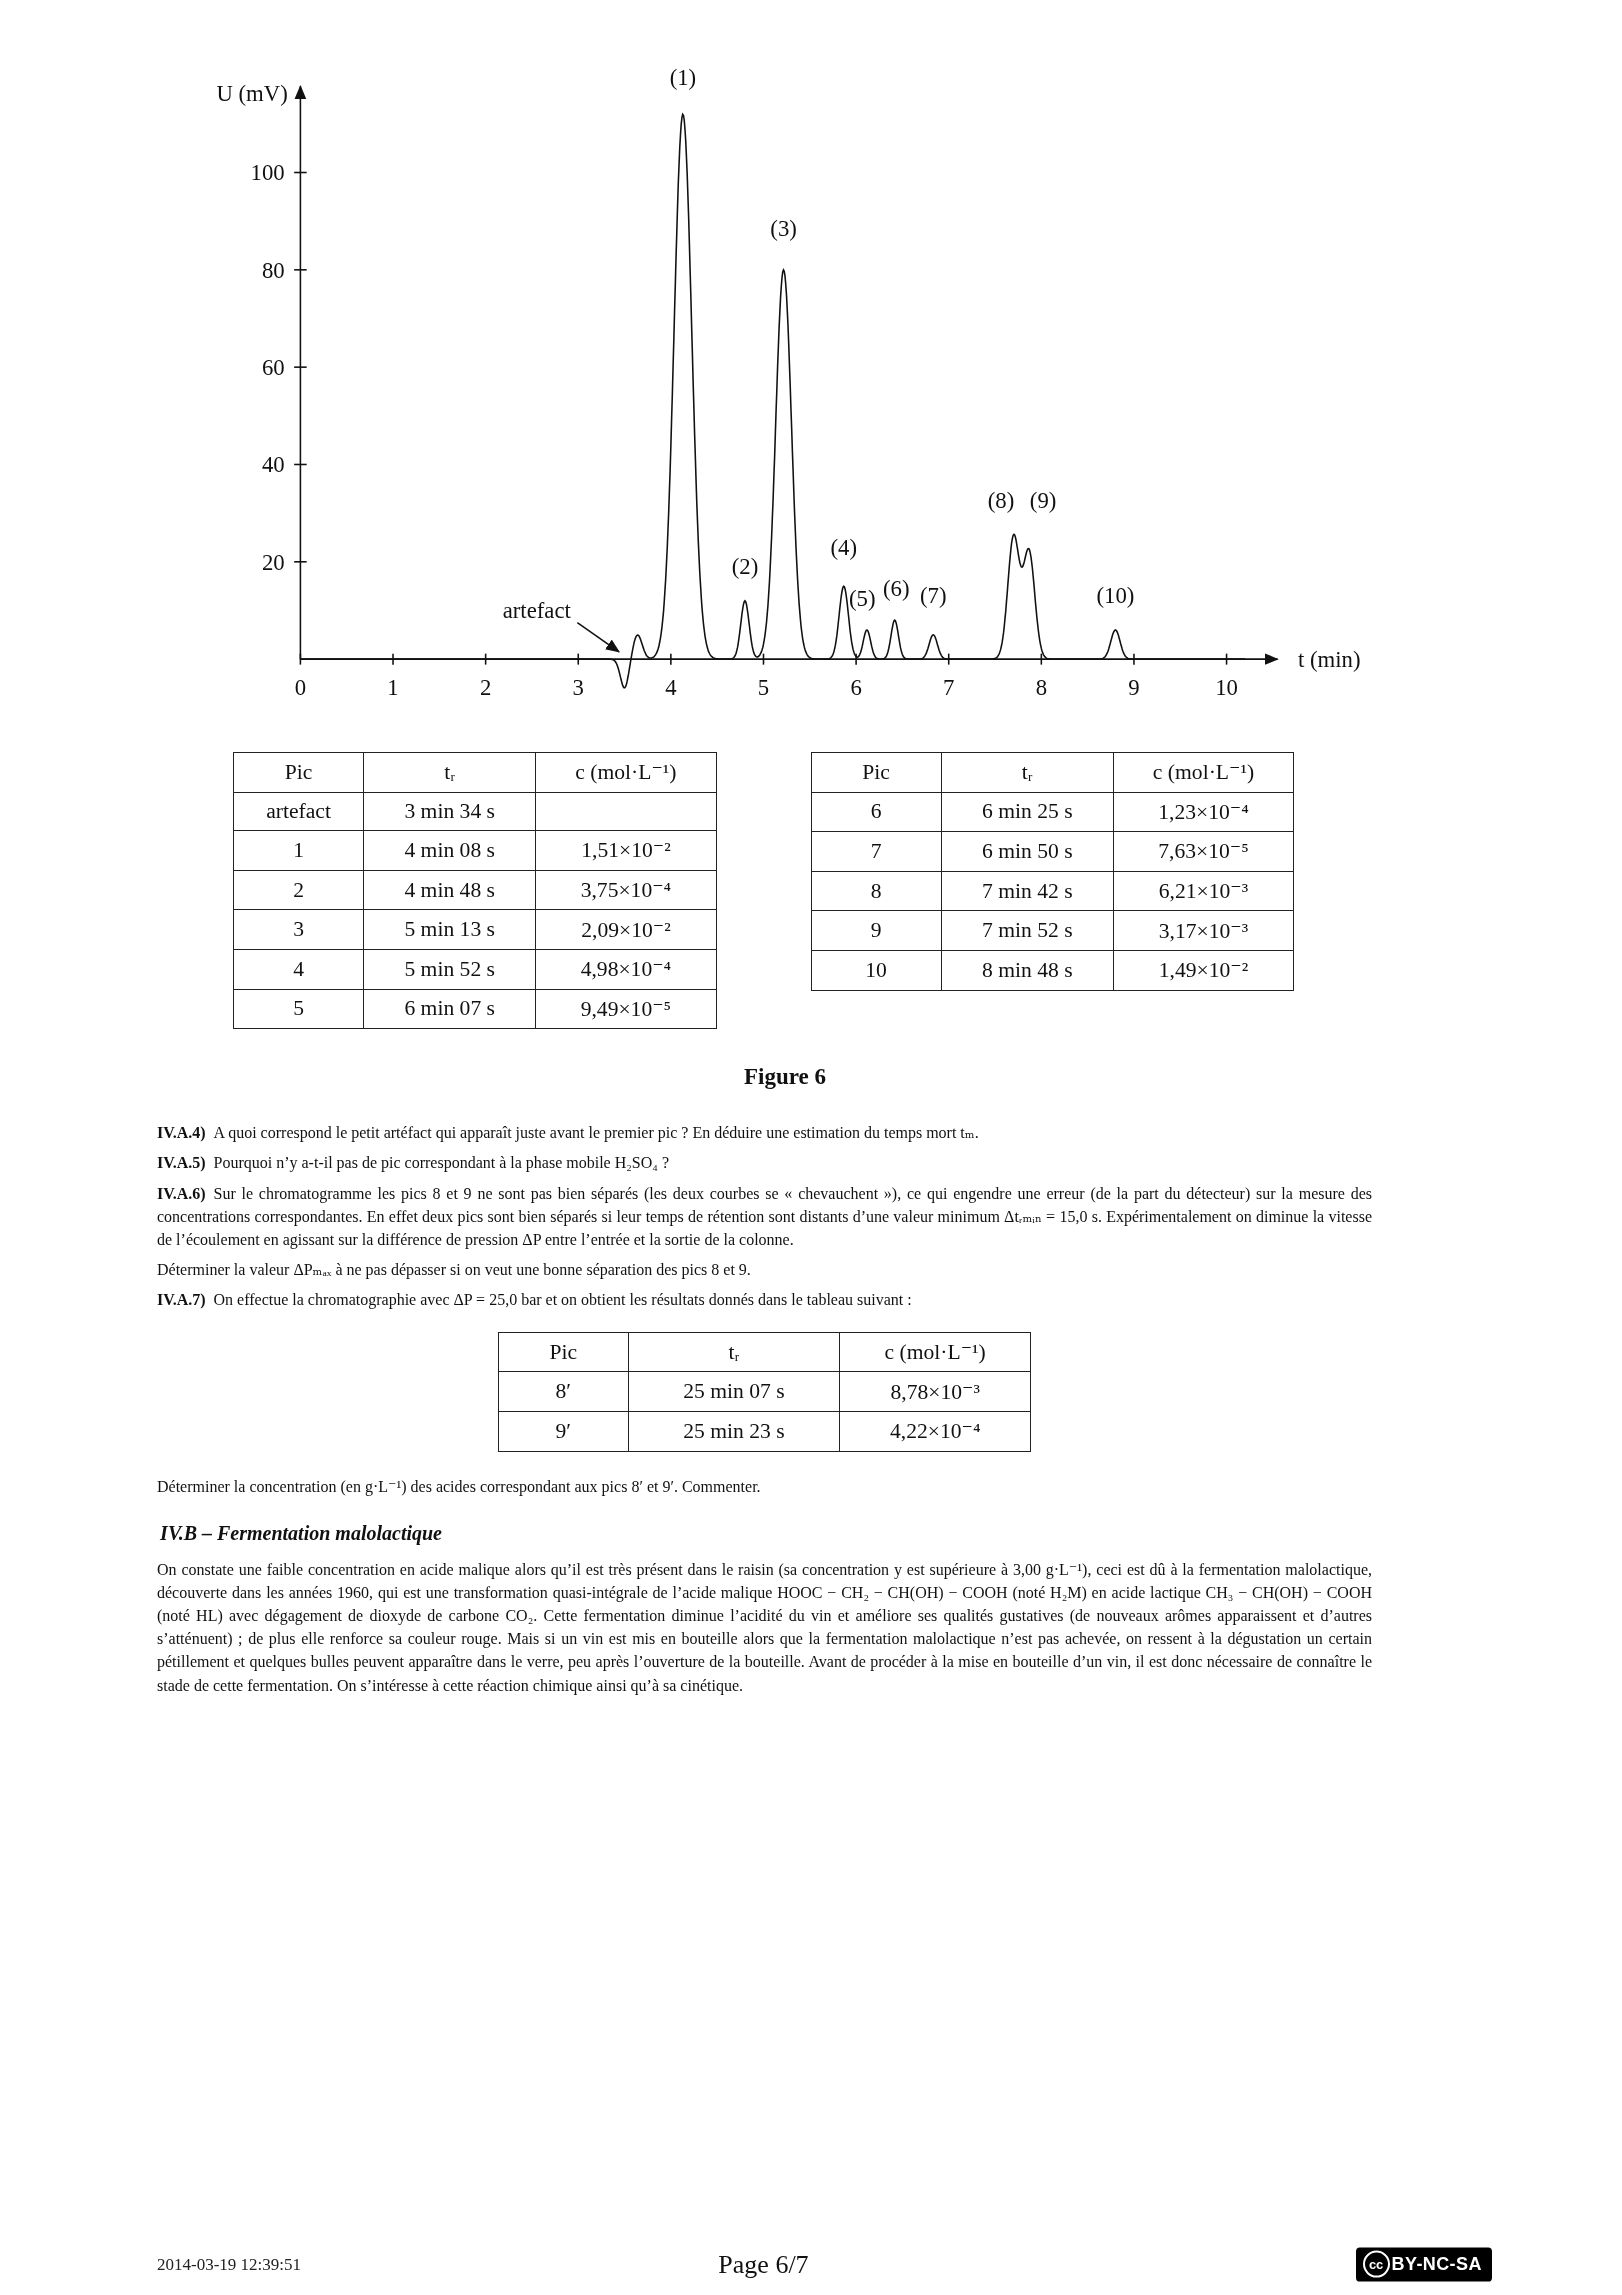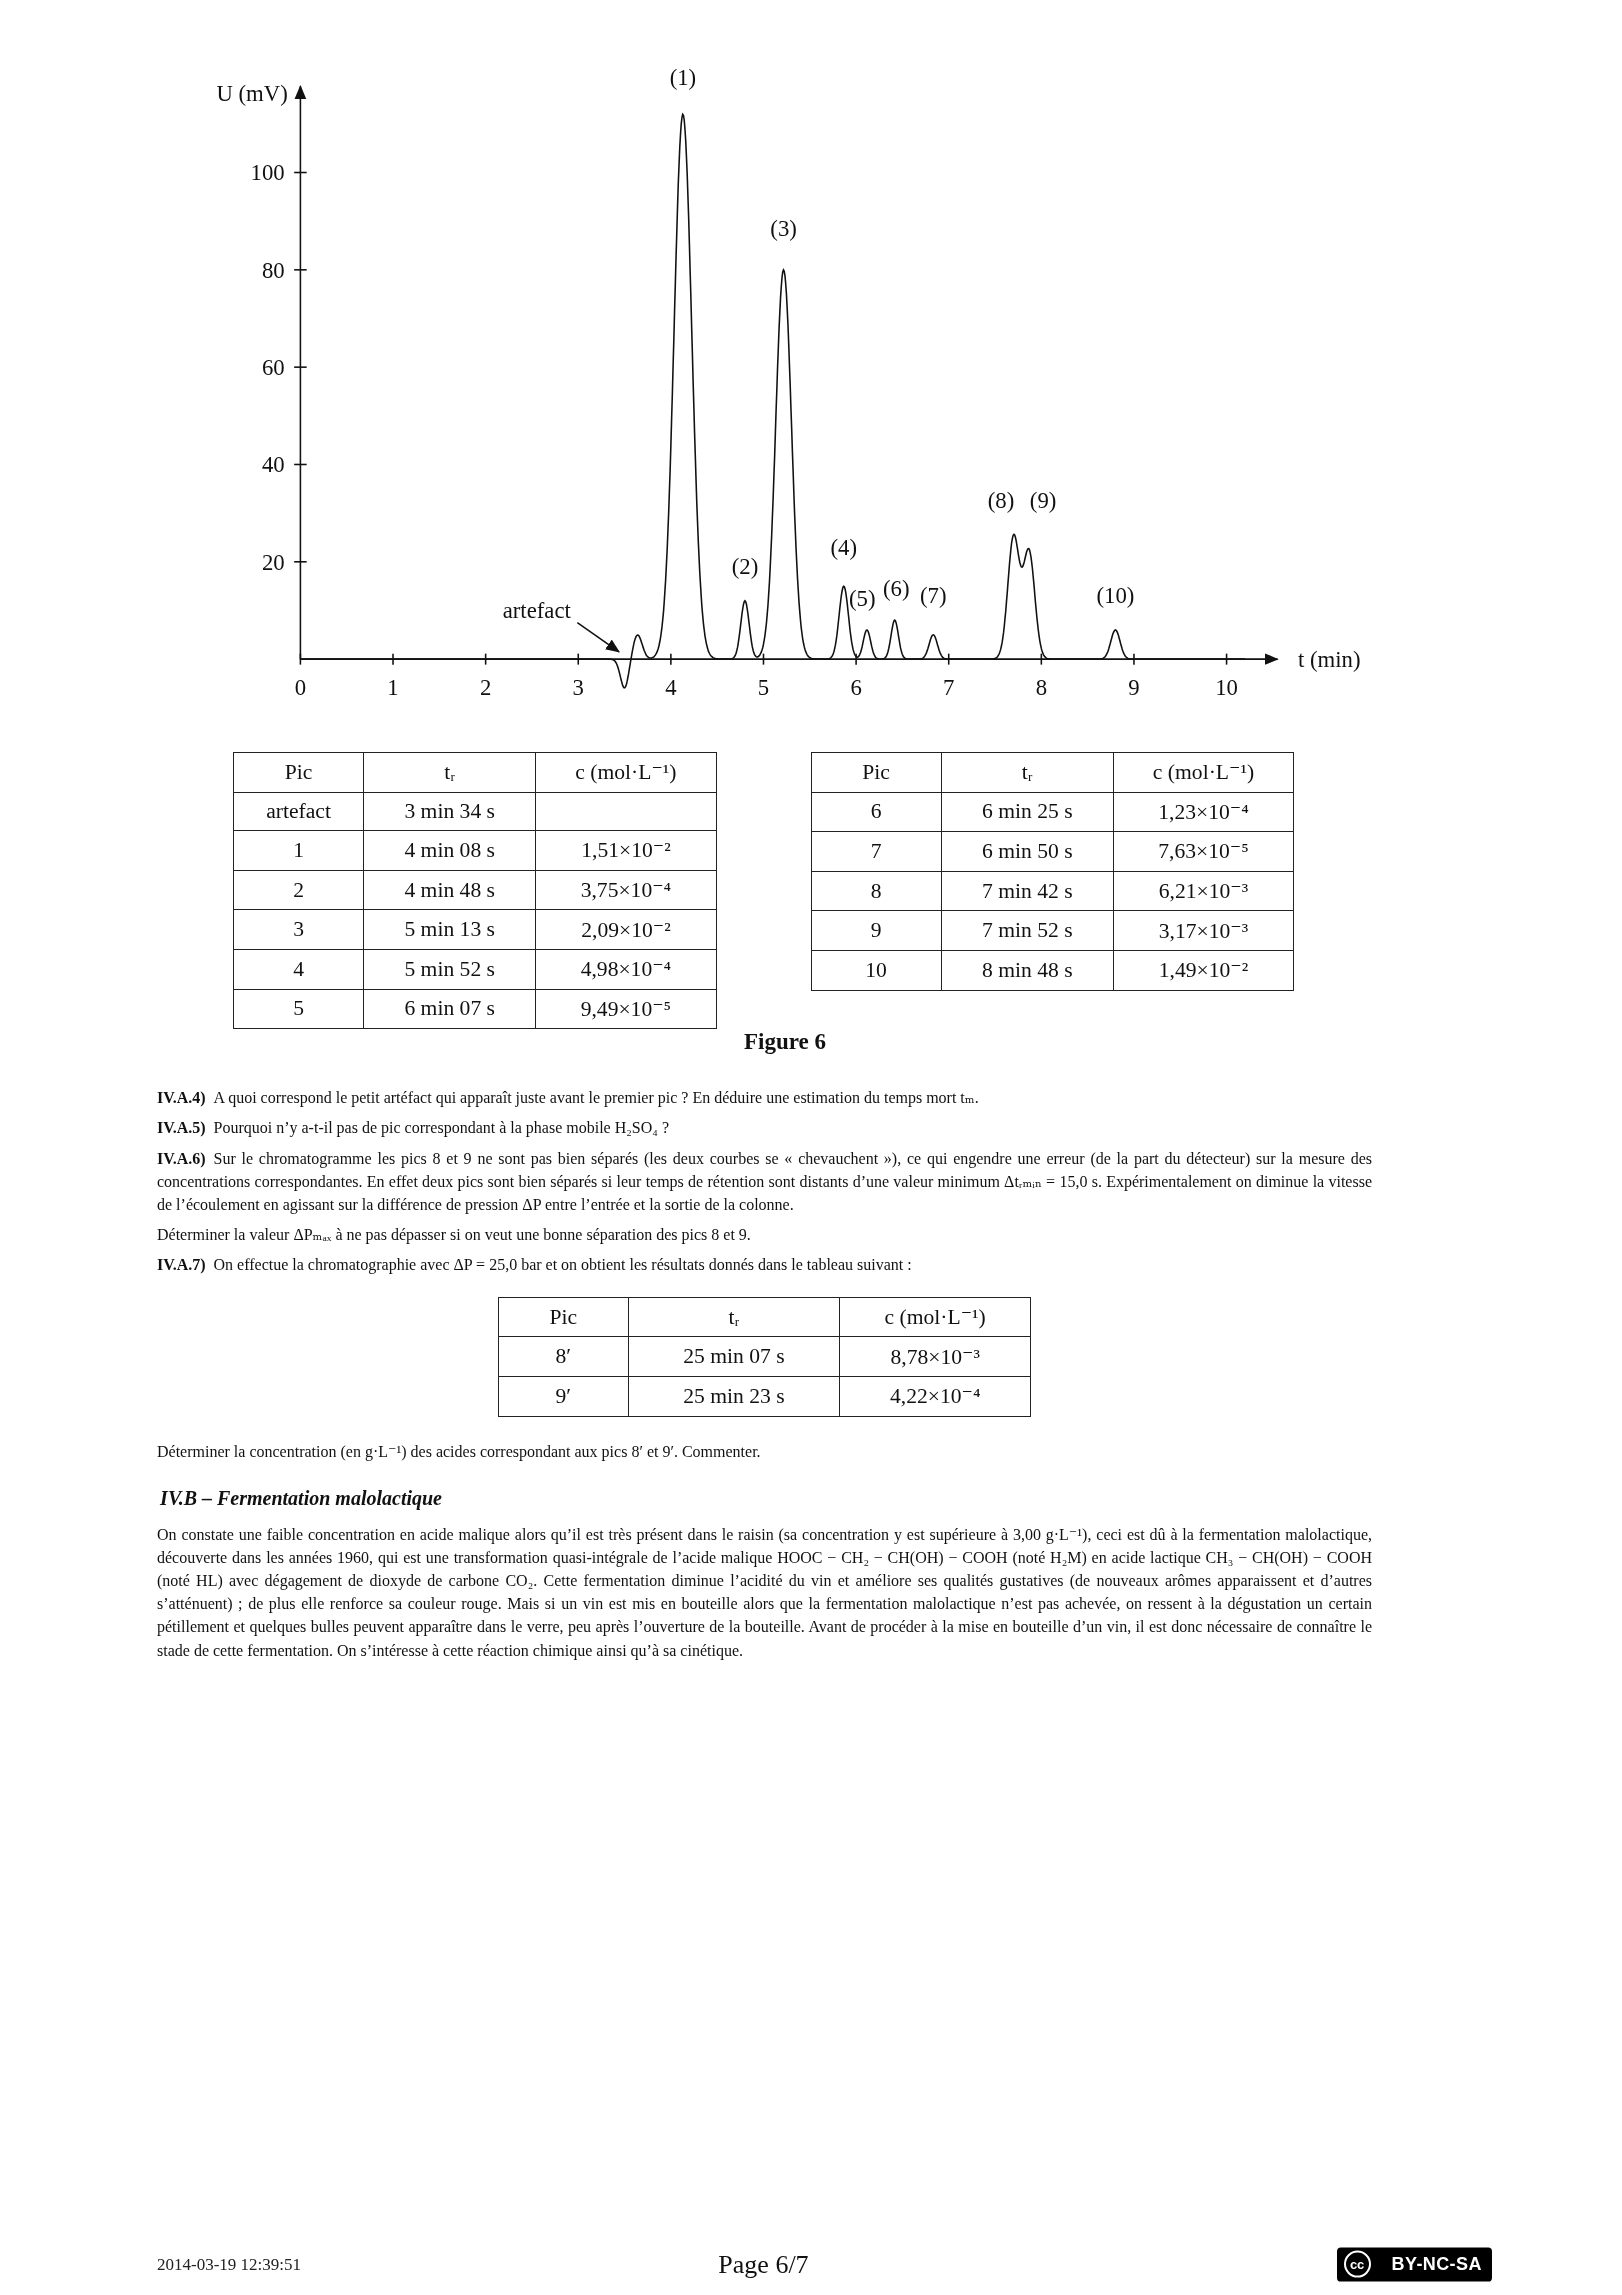--- a/index.html
+++ b/index.html
@@ -29,21 +29,21 @@
     text-align:center;
     font-weight:normal;
     white-space:nowrap;
   }
   .peaks th:nth-child(1),.peaks td:nth-child(1){min-width:104px;}
   .peaks th:nth-child(2),.peaks td:nth-child(2){min-width:146px;}
   .peaks th:nth-child(3),.peaks td:nth-child(3){min-width:154px;}
   table.a7 th:nth-child(2),table.a7 td:nth-child(2){min-width:185px;}
   table.a7 th:nth-child(3),table.a7 td:nth-child(3){min-width:165px;}
   .caption{
-    text-align:center;font-weight:bold;font-size:23px;padding-left:43px;
+    text-align:center;font-weight:bold;font-size:23px;margin-top:35px;padding-left:43px;
   }
   
   .text-col{margin:31px 155px 0 157px;}
   p.para{
     font-size:16px;line-height:1.45;text-align:justify;
     margin:0 0 7px 0;
   }
   b.qlabel{font-weight:bold;padding-right:7.9px;}
   .a7-table-wrap{display:flex;justify-content:center;margin:20.4px 0 23.6px;}
   h3.sec{
@@ -55,21 +55,21 @@
     position:absolute;left:0;right:0;bottom:11px;height:39px;
     display:flex;align-items:center;justify-content:center;
   }
   .stamp{
     position:absolute;left:157px;top:50%;transform:translateY(-50%);
     font-size:17px;color:#222;
   }
   .pageno{font-size:26px;}
   .cc-badge{
     position:absolute;right:35px;top:50%;transform:translateY(-50%);
-    display:inline-flex;align-items:center;gap:21px;
+    display:inline-flex;align-items:center;gap:2px;
     background:#000;color:#fff;border-radius:3.9px;
     padding:3.9px 10.2px 3.9px 7px;
     font-family:"Liberation Sans","DejaVu Sans",sans-serif;
     cursor:pointer;
   }
   .cc-circle{
     width:23px;height:23px;border:2px solid #fff;border-radius:50%;
     display:inline-flex;align-items:center;justify-content:center;
     font-size:13px;font-weight:bold;line-height:1;
   }

